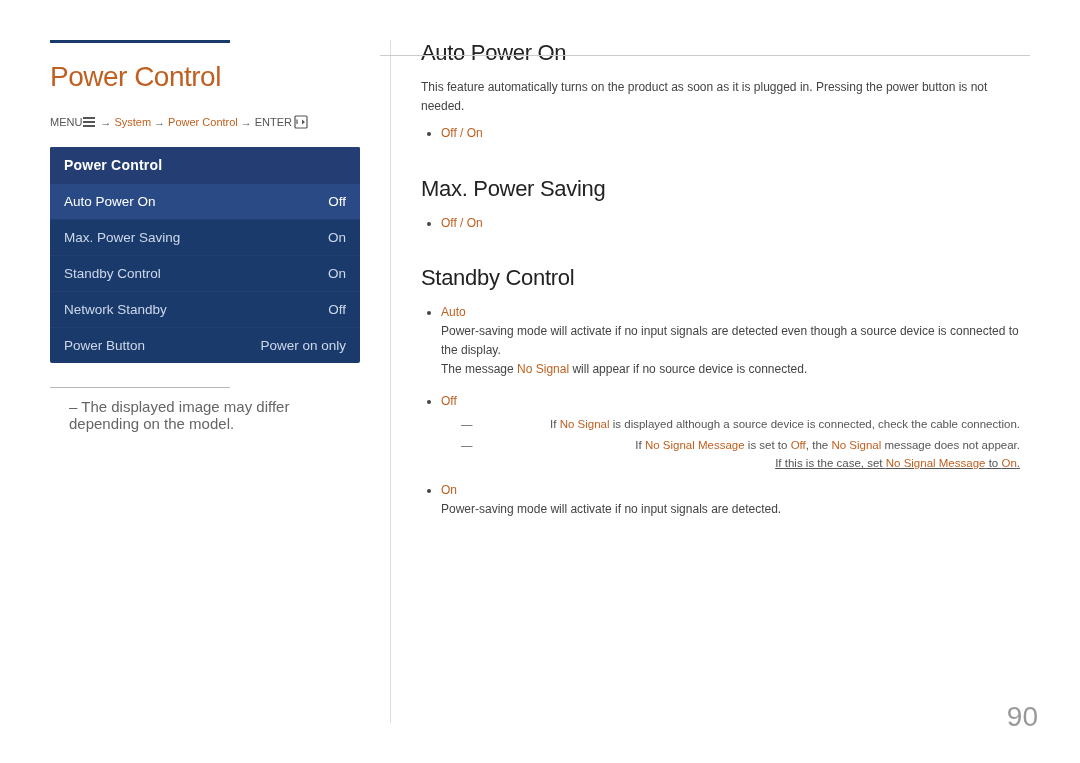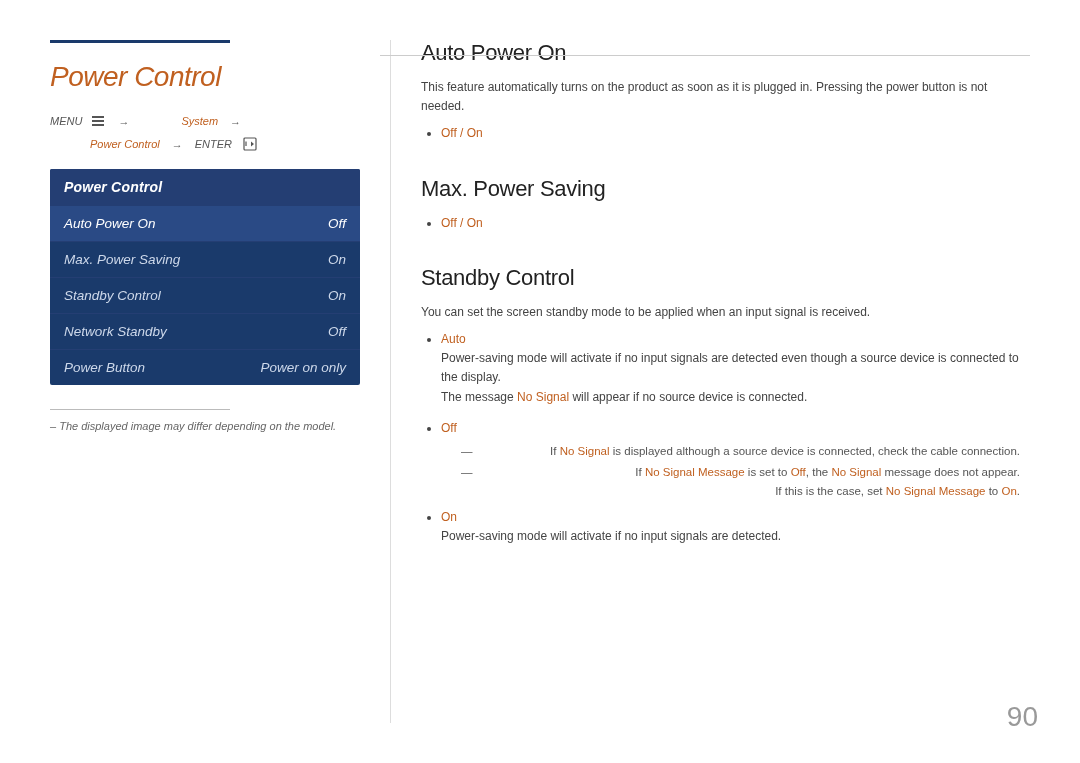--- a/index.html
+++ b/index.html
@@ -18,21 +18,20 @@
       width: 100%;
       height: 100%;
       padding: 40px 50px 40px 50px;
     }
 
     
     .left-column {
       width: 340px;
       min-width: 340px;
       padding-right: 30px;
-      font-style: italic;
     }
 
     .top-rule {
       width: 180px;
       height: 3px;
       background: #1a3a6b;
       margin-bottom: 18px;
     }
 
     .page-title {
@@ -42,32 +41,31 @@
       margin-bottom: 22px;
       letter-spacing: -0.5px;
     }
 
     .breadcrumb {
       font-size: 11px;
       color: #555;
       margin-bottom: 18px;
       display: flex;
       align-items: center;
-      gap: 10px;
+      gap: 1px;
       flex-wrap: wrap;
     }
 
     .breadcrumb .arrow {
       color: #555;
       margin: 0 2px;
     }
 
     .breadcrumb .link {
       color: #c06020;
-      margin-left: 40px;
     }
 
     
     .menu-box {
       background: #1a3a6b;
       border: none;
       border-radius: 2px;
       overflow: hidden;
       margin-bottom: 24px;
     }
@@ -107,22 +105,23 @@
     }
 
     .divider-line {
       width: 180px;
       height: 1px;
       background: #bbb;
       margin-bottom: 10px;
     }
 
     .note-text {
-      font-size: 11px;
+      font-size: 15px;
       color: #666;
+      margin-left: 19px;
     }
 
     
     .right-column {
       flex: 1;
       padding-left: 30px;
       border-left: 1px solid #ddd;
       overflow-y: auto;
       padding-right: 10px;
     }
@@ -303,36 +302,35 @@
       <h2 class="section-title">Max. Power Saving</h2>
       <ul class="bullet-list">
         <li>
           <span class="highlight-orange">Off / On</span>
         </li>
       </ul>
     </div>
 
     <div class="section">
       <h2 class="section-title">Standby Control</h2>
-      <p class="section-desc">You can set the screen standby mode to be applied when an input signal is received.</p>
 
       <ul class="bullet-list">
 
         <li style="margin-bottom:12px;">
           <span class="highlight-orange">Auto</span><br>
           <span class="indent-text">Power-saving mode will activate if no input signals are detected even though a source device is connected to the display.</span><br>
           <span class="indent-text">The message <span class="highlight-orange">No Signal</span> will appear if no source device is connected.</span>
         </li>
 
         <li style="margin-bottom:8px;">
           <span class="highlight-orange">Off</span><br>
           <ul class="sub-bullet">
             <li>If <span class="highlight-orange">No Signal</span> is displayed although a source device is connected, check the cable connection.</li>
             <li>If <span class="highlight-orange">No Signal Message</span> is set to <span class="highlight-orange">Off</span>, the <span class="highlight-orange">No Signal</span> message does not appear.<br>
-            <span style="padding-left:12px;display:inline-block;">If this is the case, set <span class="highlight-orange">No Signal Message</span> to <span class="highlight-orange">On</span>.</span></li>
+            <span style="padding-left:12px;display:inline-block;text-decoration:underline;">If this is the case, set <span class="highlight-orange">No Signal Message</span> to <span class="highlight-orange">On</span>.</span></li>
           </ul>
         </li>
 
         <li style="margin-bottom:8px;">
           <span class="highlight-orange">On</span><br>
           <span class="indent-text">Power-saving mode will activate if no input signals are detected.</span>
         </li>
       </ul>
     </div>
 

